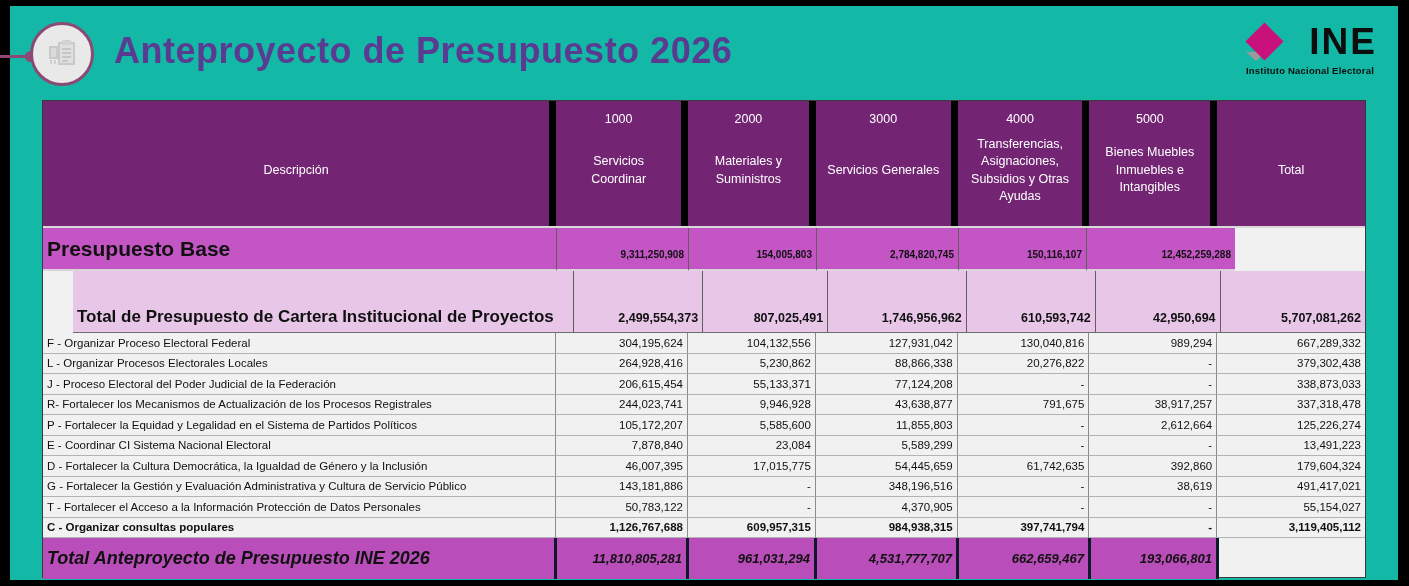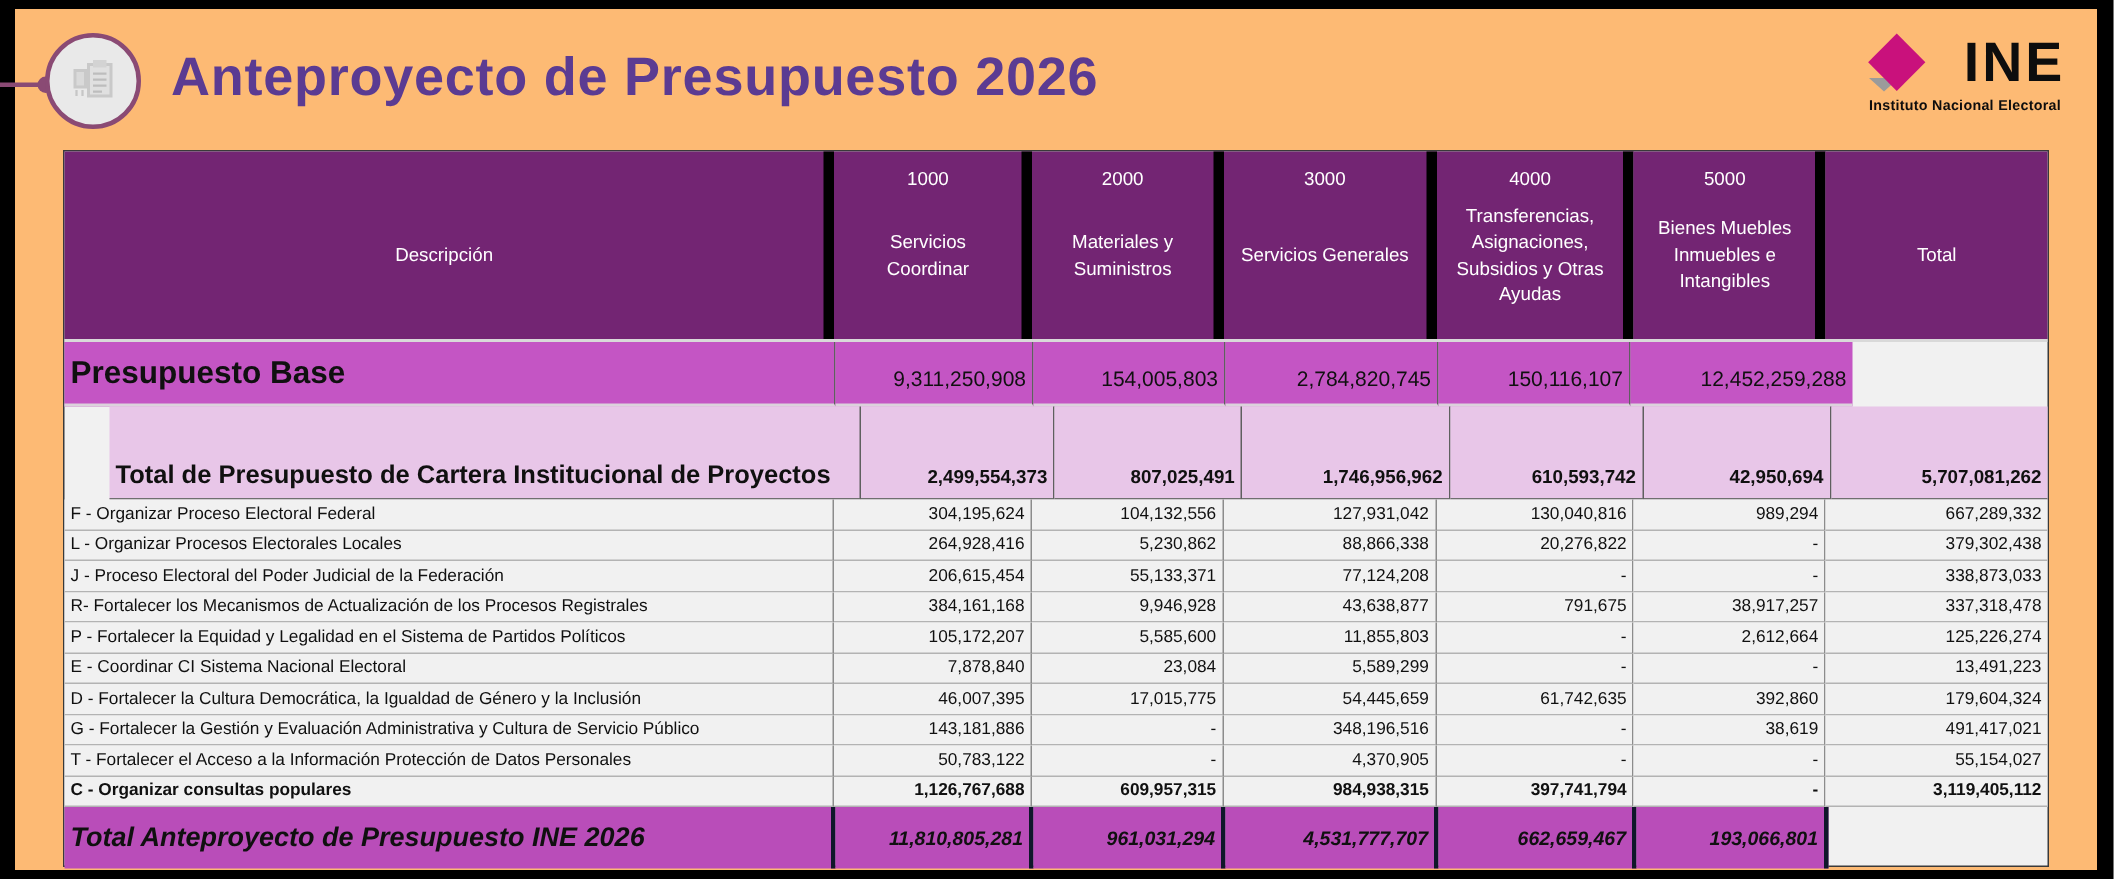--- a/index.html
+++ b/index.html
@@ -1,18 +1,18 @@
 <!DOCTYPE html>
 <html><head>
 <meta charset="utf-8">
 <style>
   html,body{margin:0;padding:0;}
   body{width:1409px;height:586px;background:#000;position:relative;overflow:hidden;
        font-family:"Liberation Sans", sans-serif;}
-  .slide{position:absolute;left:10px;top:6px;width:1388px;height:574px;background:#fdba74;}
+  .slide{position:absolute;left:10px;top:6px;width:1388px;height:574px;background:#14b8a6;}
 
   
   .connector{position:absolute;left:-10px;top:49px;width:36px;height:3px;background:#8a4a74;}
   .dot{position:absolute;left:15px;top:45px;width:11px;height:11px;border-radius:50%;background:#8a4a74;}
   .circle{position:absolute;left:20px;top:16px;width:58px;height:58px;border:3px solid #8a4a74;
           border-radius:50%;display:flex;align-items:center;justify-content:center;background:#e9e9e9;}
   .title{position:absolute;left:104px;top:24px;font-size:36px;font-weight:bold;color:#5b3b92;
          letter-spacing:0.5px;white-space:nowrap;}
 
   .logo{position:absolute;top:14px;right:8px;width:160px;}
@@ -42,21 +42,21 @@
       padding:0 8px 12px;line-height:1.4;}
 
   .td{border-right:1px solid #5f5f5f;display:flex;color:#101010;}
   .td.c6{border-right:none;}
   .label{justify-content:flex-start;padding-left:4px;text-align:left;}
   .num{justify-content:flex-end;padding-right:4px;text-align:right;}
 
   .base{height:43px;}
   .base .td{background:#c455c4;border-bottom:2px solid #dcd2dc;align-items:flex-end;}
   .base .label{font-size:21px;font-weight:bold;padding-bottom:8px;}
-  .base .num{font-size:14px;font-weight:normal;padding-bottom:9px;}
+  .base .num{font-size:10px;font-weight:bold;padding-bottom:9px;}
 
   .cartera{height:62px;padding-left:30px;}
   .cartera .td{background:#e8c6e8;border-bottom:1px solid #6f6f6f;align-items:flex-end;}
   .cartera .label{font-size:17px;font-weight:bold;padding-bottom:5px;}
   .cartera .num{font-size:12.5px;font-weight:bold;padding-bottom:7px;}
 
   .detail{height:20.5px;}
   .detail .td{background:#f1f1f1;border-right:1px solid #8c8c8c;border-bottom:1px solid #b3b3b3;
       align-items:center;font-size:11.5px;}
   .detail .td.c6{border-right:none;}
@@ -170,21 +170,21 @@
         <div class="td label c0">J -  Proceso Electoral del Poder Judicial de la Federación</div>
         <div class="td num c1">206,615,454</div>
         <div class="td num c2">55,133,371</div>
         <div class="td num c3">77,124,208</div>
         <div class="td num c4">-</div>
         <div class="td num c5">-</div>
         <div class="td num c6">338,873,033</div>
       </div>
       <div class="tr detail">
         <div class="td label c0">R- Fortalecer los Mecanismos de Actualización de los Procesos Registrales</div>
-        <div class="td num c1">384,161,168</div>
+        <div class="td num c1">244,023,741</div>
         <div class="td num c2">9,946,928</div>
         <div class="td num c3">43,638,877</div>
         <div class="td num c4">791,675</div>
         <div class="td num c5">38,917,257</div>
         <div class="td num c6">337,318,478</div>
       </div>
       <div class="tr detail">
         <div class="td label c0">P - Fortalecer la Equidad y Legalidad en el Sistema de Partidos Políticos</div>
         <div class="td num c1">105,172,207</div>
         <div class="td num c2">5,585,600</div>

